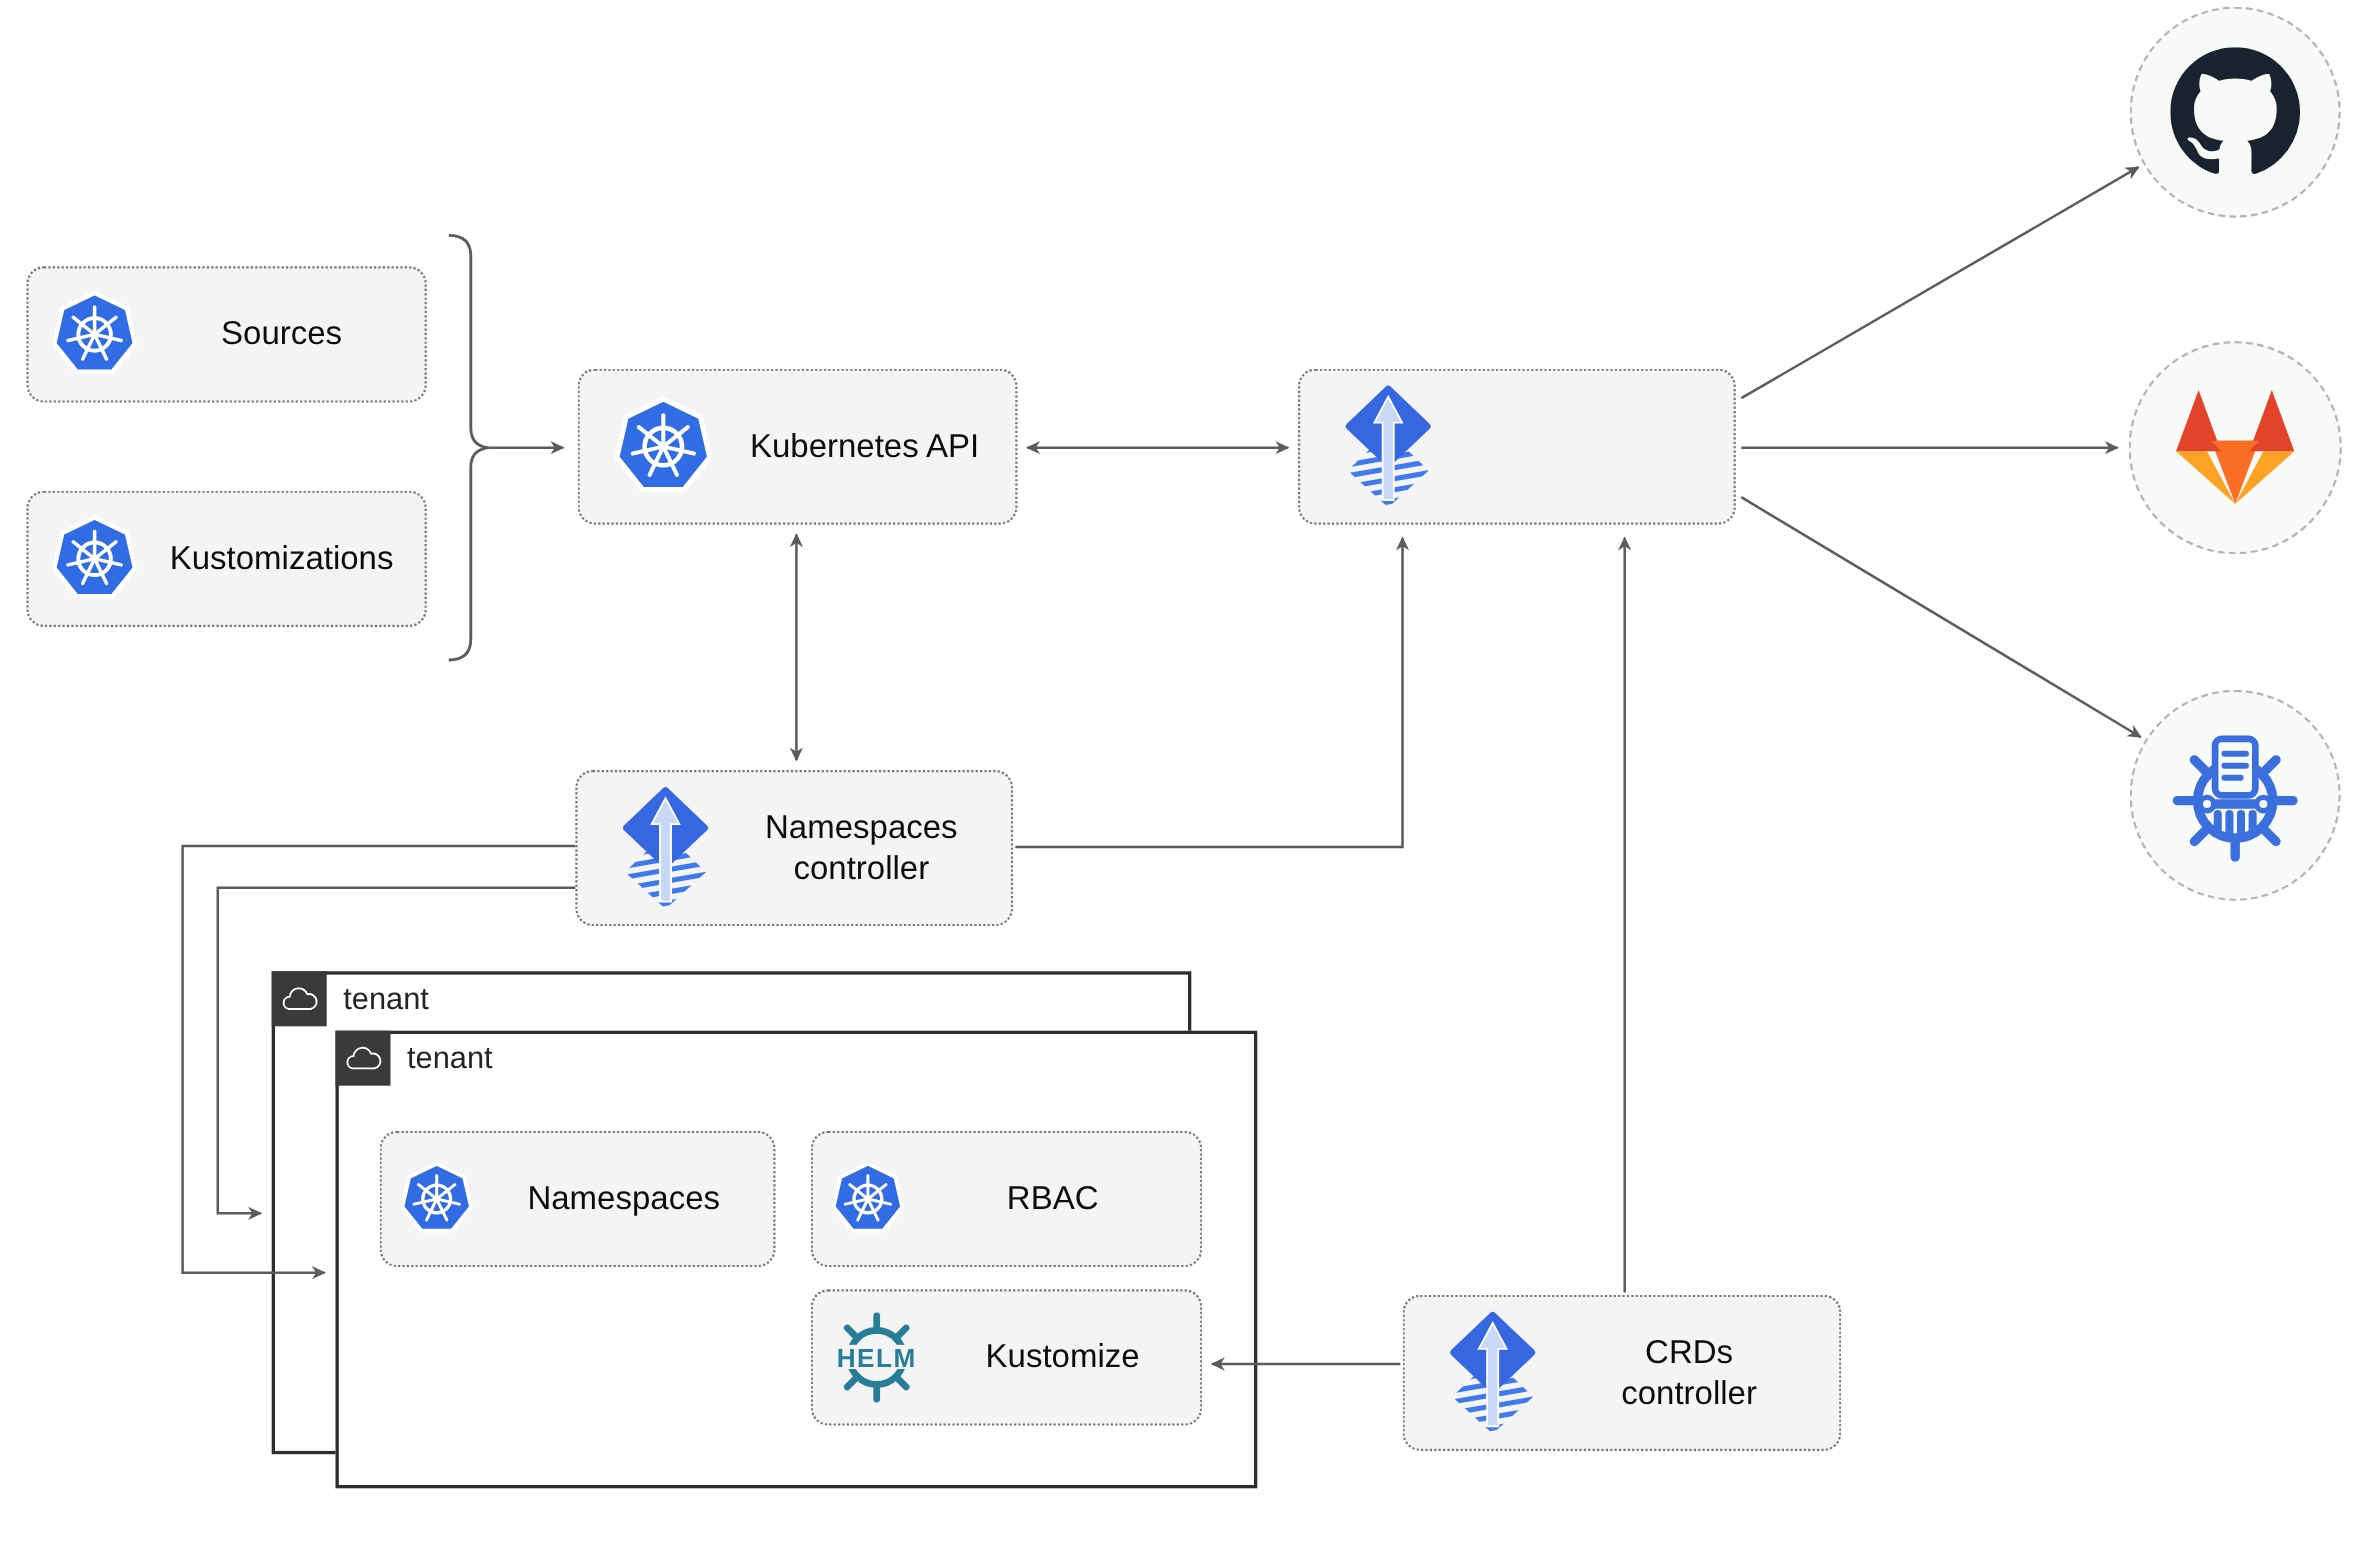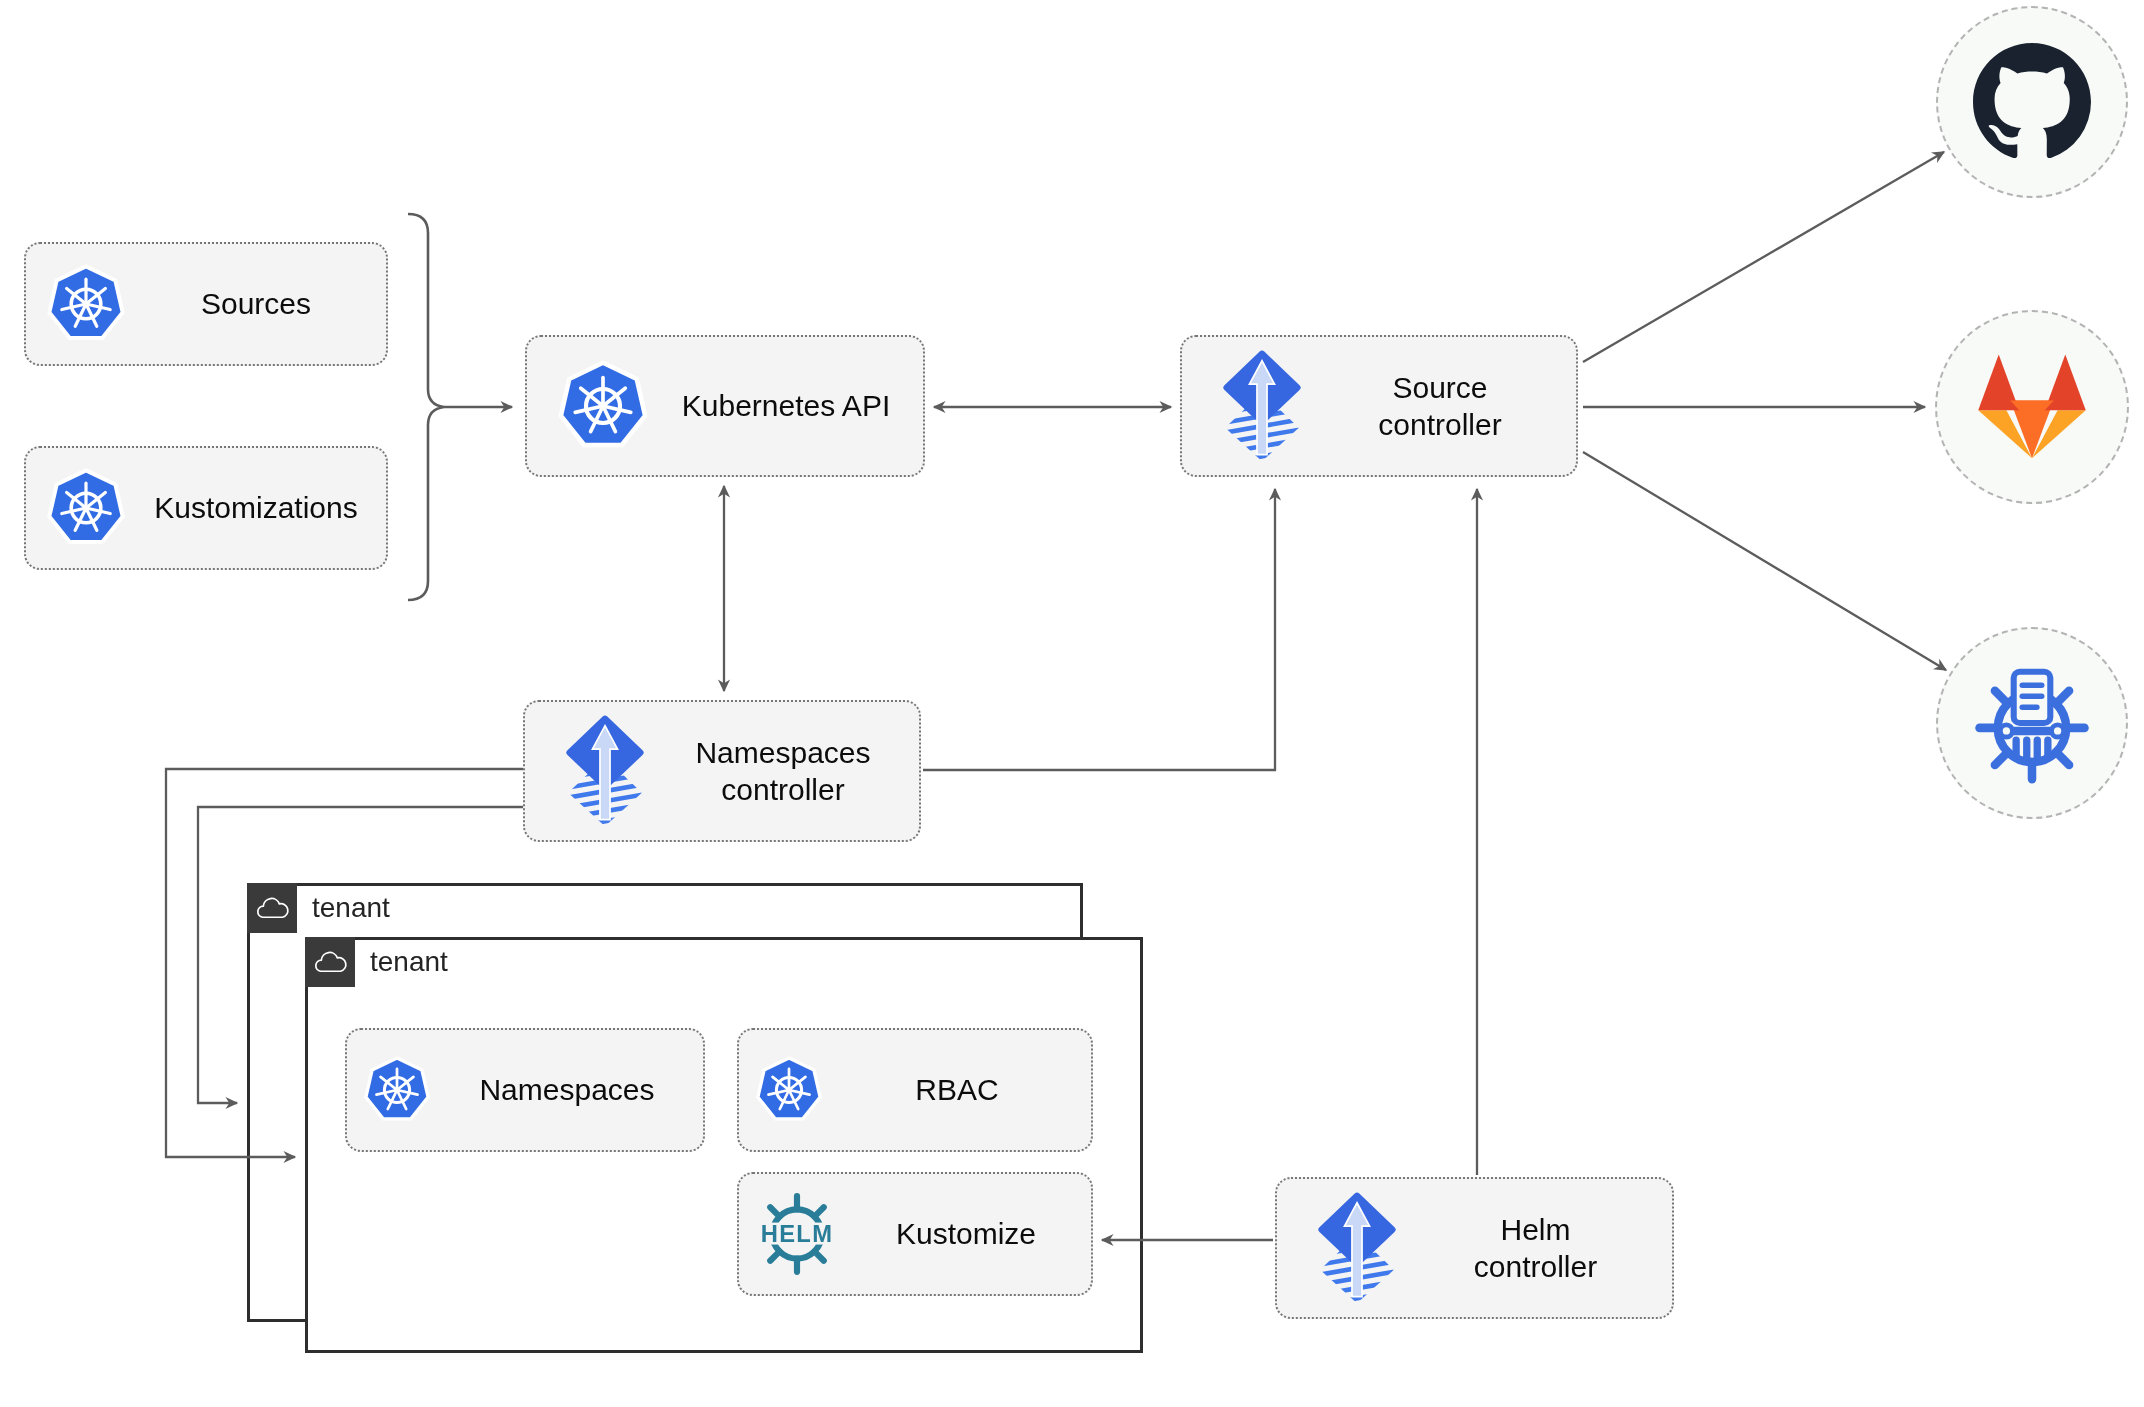--- a/index.html
+++ b/index.html
@@ -203,23 +203,20 @@
           <line x1="4" y1="88" x2="96" y2="72"></line>
             <line x1="4" y1="100" x2="96" y2="84"></line>
           <line x1="4" y1="112" x2="96" y2="96"></line>
             <line x1="4" y1="124" x2="96" y2="108"></line>
           <line x1="4" y1="136" x2="96" y2="120"></line>
         </g>
         <path d="M50 6 L92 46 L50 86 L8 46 Z" fill="var(--flux_blue)" stroke="var(--flux_blue)" stroke-width="8" stroke-linejoin="round"></path>
         <polygon points="50,14 65,42 56,42 56,126 44,126 44,42 35,42" fill="var(--flux_arrow_light)" stroke="#fff" stroke-width="2"></polygon>
       </svg>
     </span>
-    <div class="label">
-      <span class="label-wrap">Source controller</span>
-    </div>
   </div>
 
   <div class="node z5" style="left:523px;top:700px;width:398px;height:142px;padding-left:38px">
     <span class="icon">
       <svg width="84" height="114" viewBox="0 0 100 136">
         <g clip-path="url(#fluxClip)" stroke="var(--flux_stripe)" stroke-width="5.5">
           <line x1="4" y1="64" x2="96" y2="48"></line>
             <line x1="4" y1="76" x2="96" y2="60"></line>
           <line x1="4" y1="88" x2="96" y2="72"></line>
             <line x1="4" y1="100" x2="96" y2="84"></line>
@@ -246,21 +243,21 @@
             <line x1="4" y1="100" x2="96" y2="84"></line>
           <line x1="4" y1="112" x2="96" y2="96"></line>
             <line x1="4" y1="124" x2="96" y2="108"></line>
           <line x1="4" y1="136" x2="96" y2="120"></line>
         </g>
         <path d="M50 6 L92 46 L50 86 L8 46 Z" fill="var(--flux_blue)" stroke="var(--flux_blue)" stroke-width="8" stroke-linejoin="round"></path>
         <polygon points="50,14 65,42 56,42 56,126 44,126 44,42 35,42" fill="var(--flux_arrow_light)" stroke="#fff" stroke-width="2"></polygon>
       </svg>
     </span>
     <div class="label">
-      <span class="label-wrap">Helm controller</span>
+      <span class="label-wrap">CRDs controller</span>
     </div>
   </div>
 
   <div class="endpoint z5" style="left:1936px;top:6px;width:192px;height:192px">
     <span class="icon">
       <svg width="118" height="118" viewBox="0 0 16 16">
         <path fill="var(--github_dark)" d="M8 0C3.58 0 0 3.58 0 8c0 3.54 2.29 6.53 5.47 7.59.4.07.55-.17.55-.38 0-.19-.01-.82-.01-1.49-2.01.37-2.53-.49-2.69-.94-.09-.23-.48-.94-.82-1.13-.28-.15-.68-.52-.01-.53.63-.01 1.08.58 1.23.82.72 1.21 1.87.87 2.33.66.07-.52.28-.87.51-1.07-1.78-.2-3.64-.89-3.64-3.95 0-.87.31-1.59.82-2.15-.08-.2-.36-1.02.08-2.12 0 0 .67-.21 2.2.82.64-.18 1.32-.27 2-.27s1.36.09 2 .27c1.53-1.04 2.2-.82 2.2-.82.44 1.1.16 1.92.08 2.12.51.56.82 1.27.82 2.15 0 3.07-1.87 3.75-3.65 3.95.29.25.54.73.54 1.48 0 1.07-.01 1.93-.01 2.2 0 .21.15.46.55.38A8.01 8.01 0 0 0 16 8c0-4.42-3.58-8-8-8z"></path>
       </svg>
     </span>
   </div>

